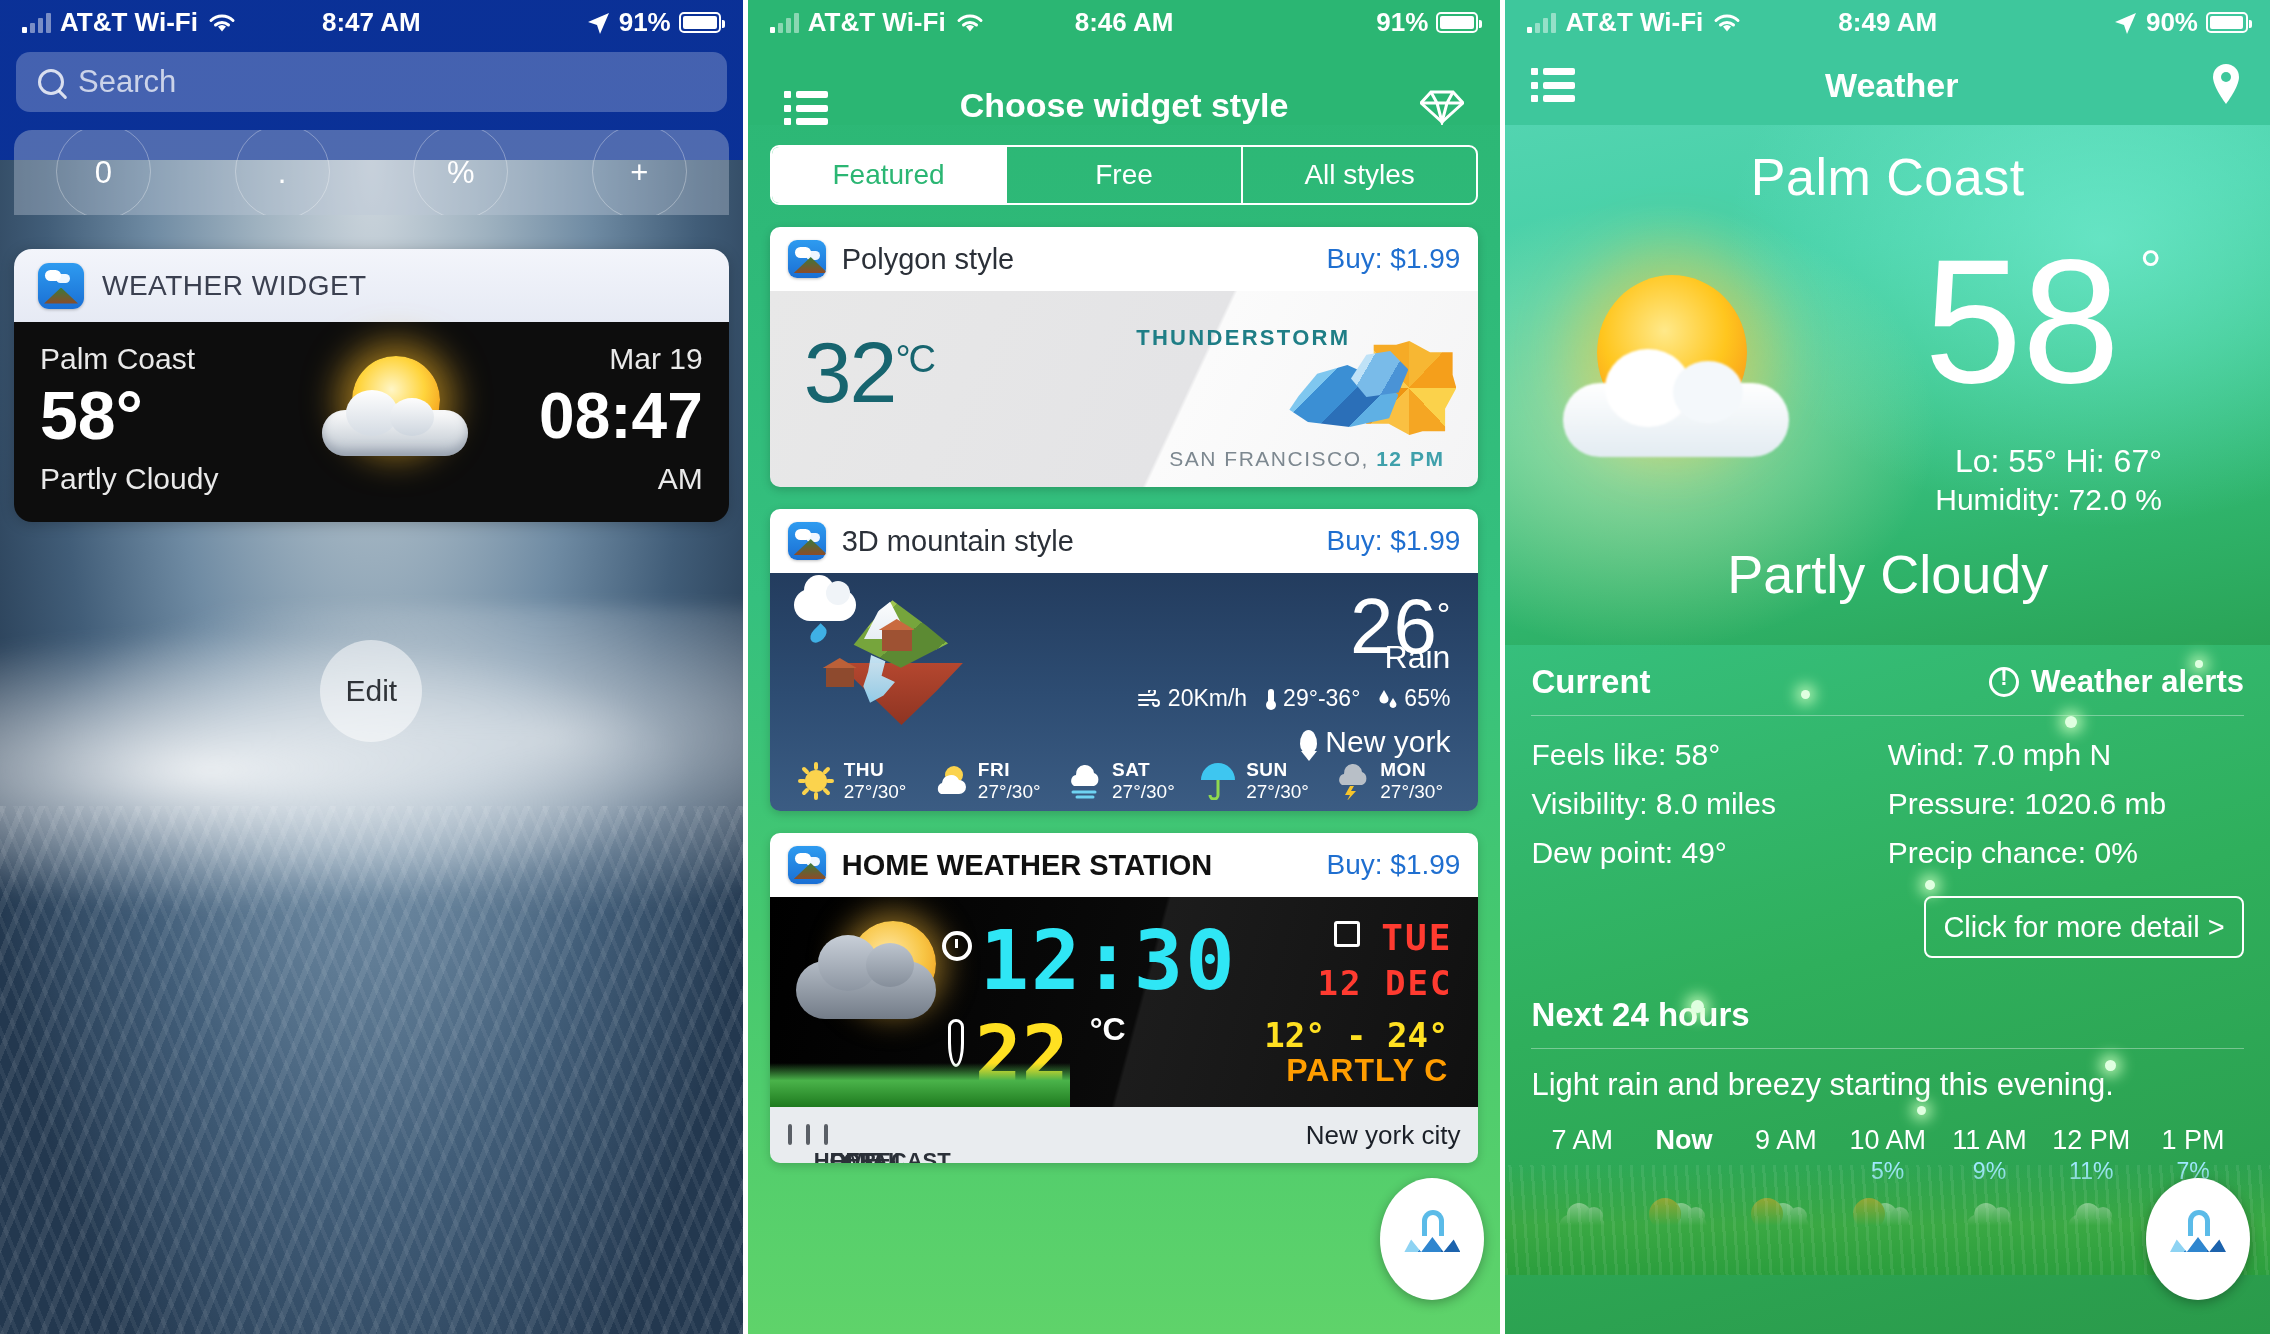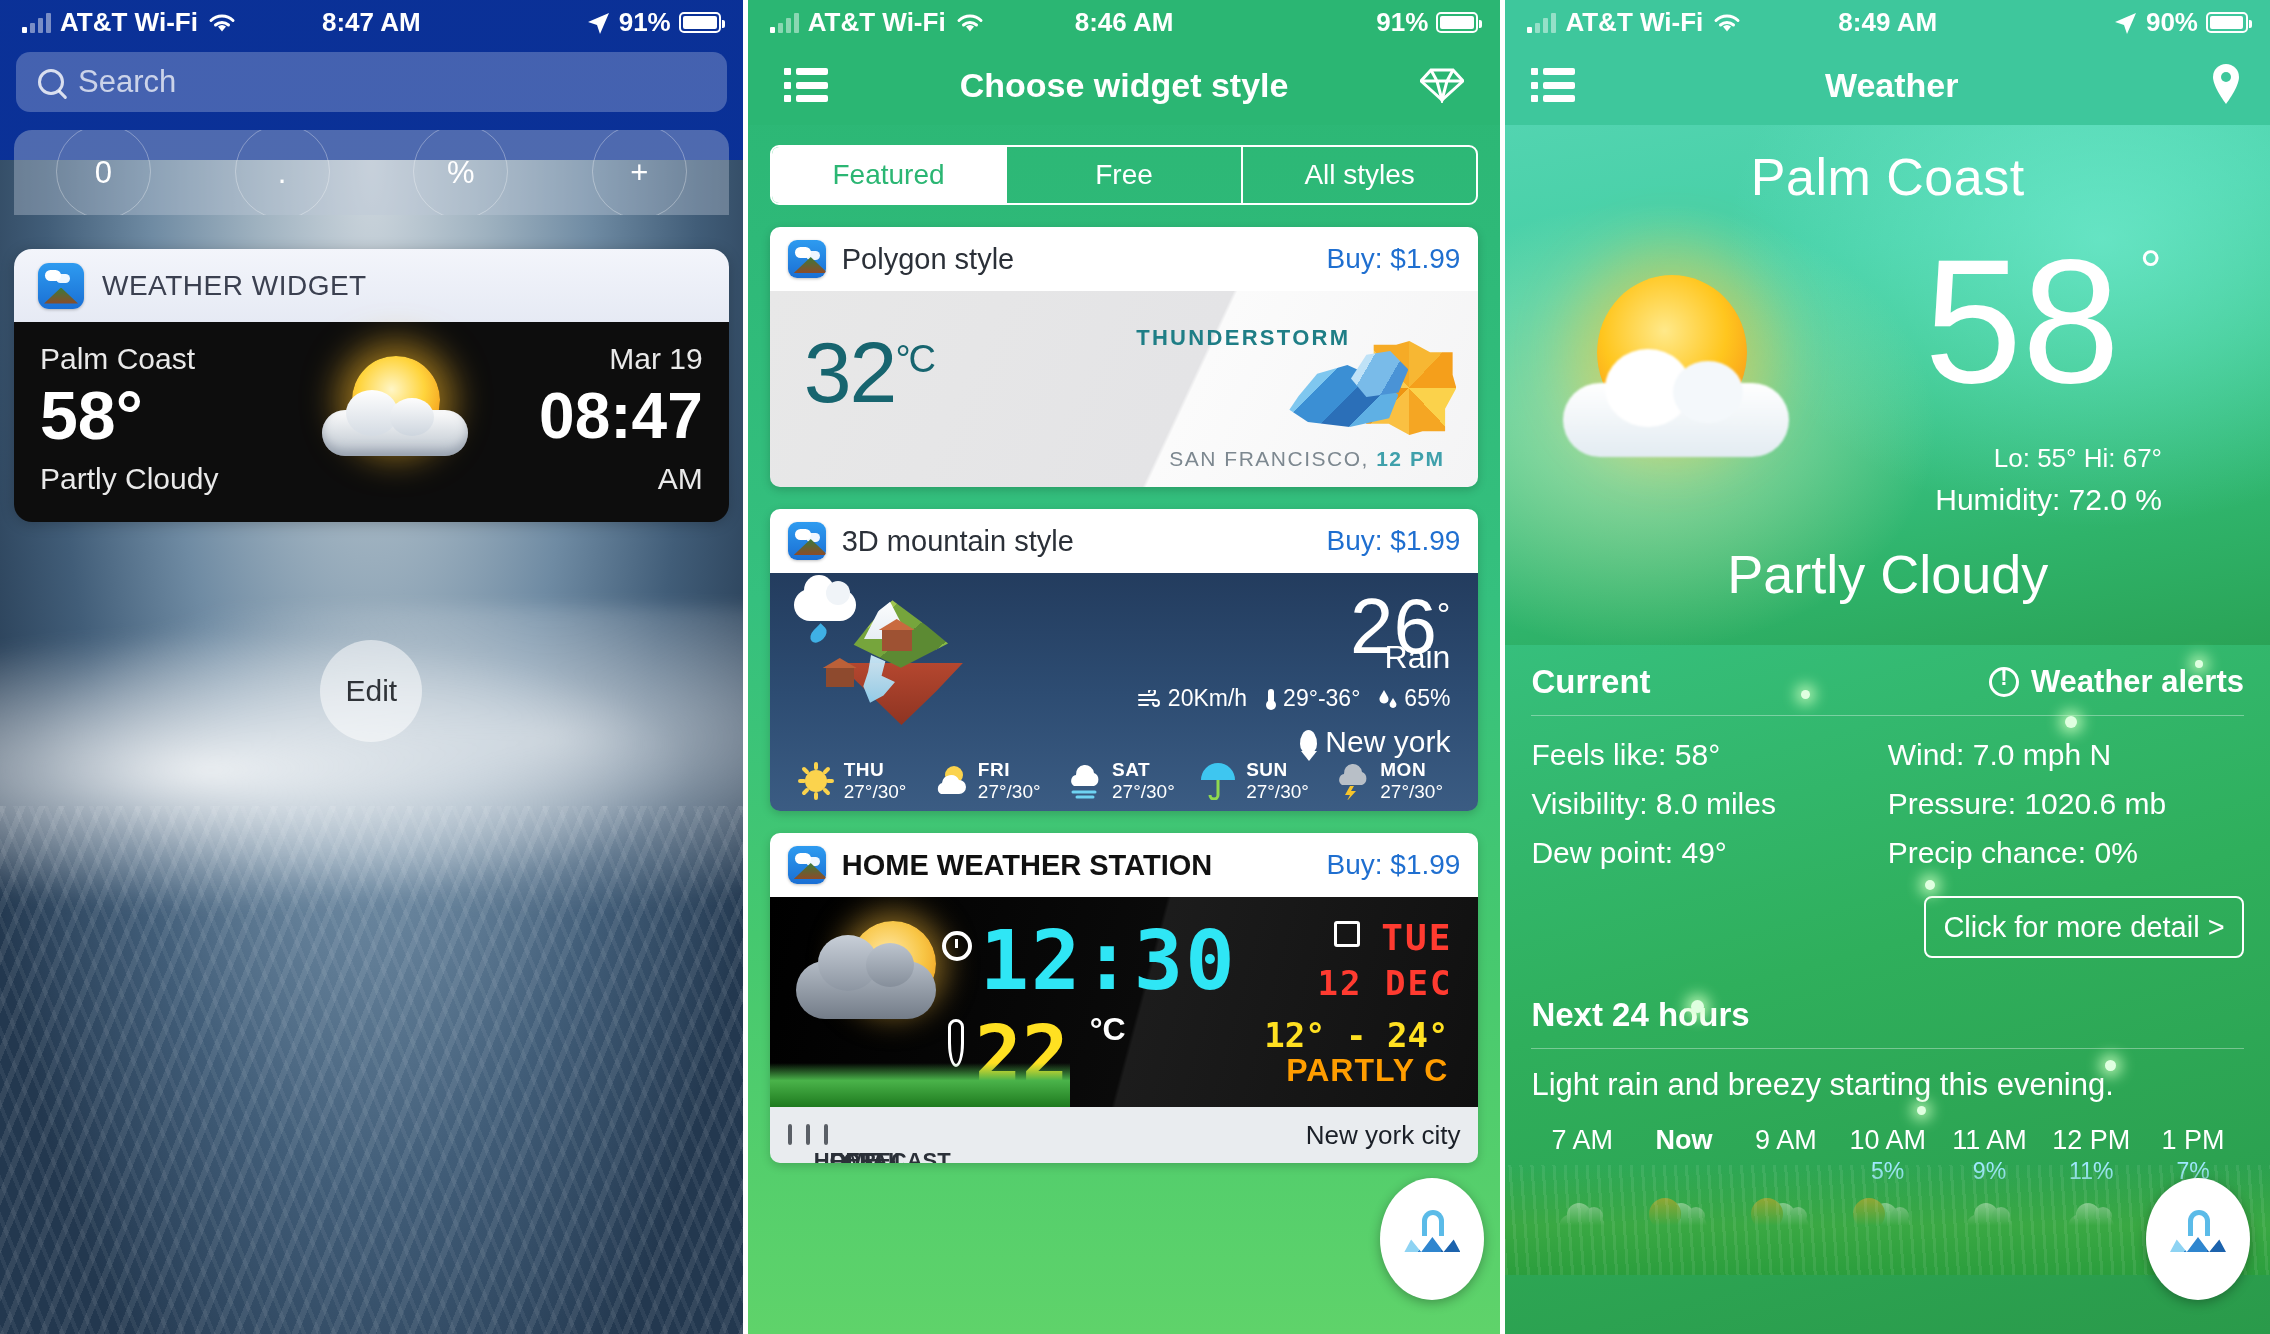--- a/index.html
+++ b/index.html
@@ -100,21 +100,21 @@
   .sunicon .cl::after { content:""; position:absolute; left:68px; top:-12px; width:44px;
     height:38px; border-radius:50%; background:linear-gradient(to bottom,#fdfdfd,#cdd5de); }
   .edit-btn { position:absolute; left:50%; top:640px; transform:translateX(-50%);
     width:102px; height:102px; border-radius:50%; background:rgba(255,255,255,.52);
     display:flex; align-items:center; justify-content:center; color:#2f3338;
     font-size:30px; z-index:25; }
 
   
   .p2 { background:linear-gradient(to bottom,#2bb673 0%,#2eb978 18%,#35c07e 45%,#45c86f 70%,#5fd36a 100%); }
   .p2 .statusbar { background:#2bb673; }
-  .navbar2 { height:80px; display:flex; align-items:center; padding:0 36px;
+  .navbar2 { height:80px; display:flex; align-items:flex-end; padding:0 36px;
     color:#fff; background:#2bb673; }
   .nav-title { flex:1; text-align:center; font-size:34px; font-weight:bold; }
   .listicon { width:44px; height:34px; display:flex; flex-direction:column;
     justify-content:space-between; }
   .listicon i { display:block; height:7px; background:#fff; border-radius:2px;
     position:relative; margin-left:12px; }
   .listicon i::before { content:""; position:absolute; left:-12px; top:0; width:7px;
     height:7px; background:#fff; border-radius:1px; }
   .gemicon { width:44px; height:36px; }
   .segbar { margin:20px 22px 0; display:flex; height:60px; border-radius:9px;
@@ -279,21 +279,21 @@
     background:linear-gradient(to bottom,#ffffff,#e3ecf2); border-radius:40px;
     filter:blur(1px); }
   .p3-sun .cl::before { content:""; position:absolute; left:42px; top:-34px; width:86px;
     height:78px; border-radius:50%; background:#fff; }
   .p3-sun .cl::after { content:""; position:absolute; left:110px; top:-22px; width:70px;
     height:62px; border-radius:50%; background:#f4f8fb; }
   .p3-temp { position:absolute; right:150px; top:108px; color:#fff; font-size:176px;
     font-weight:200; line-height:1; }
   .p3-deg { position:absolute; right:108px; top:112px; color:#fff; font-size:56px;
     font-weight:200; }
-  .p3-lohi { position:absolute; right:108px; top:318px; color:#fff; font-size:26px;
+  .p3-lohi { position:absolute; right:108px; top:318px; color:#fff; font-size:32px;
     text-align:right; }
   .p3-hum { position:absolute; right:108px; top:358px; color:#fff; font-size:30px;
     text-align:right; }
   .p3-cond { position:absolute; left:0; right:0; top:418px; text-align:center;
     color:#fff; font-size:54px; font-weight:300; }
   .p3-section { position:relative; padding:0 26px; }
   .sec-head { display:flex; align-items:center; padding:18px 0 14px;
     border-bottom:1.5px solid rgba(255,255,255,.35); }
   .sec-head .t { color:#fff; font-size:33px; font-weight:bold; }
   .sec-head .alerts { margin-left:auto; color:#fff; font-size:31px; font-weight:bold;

